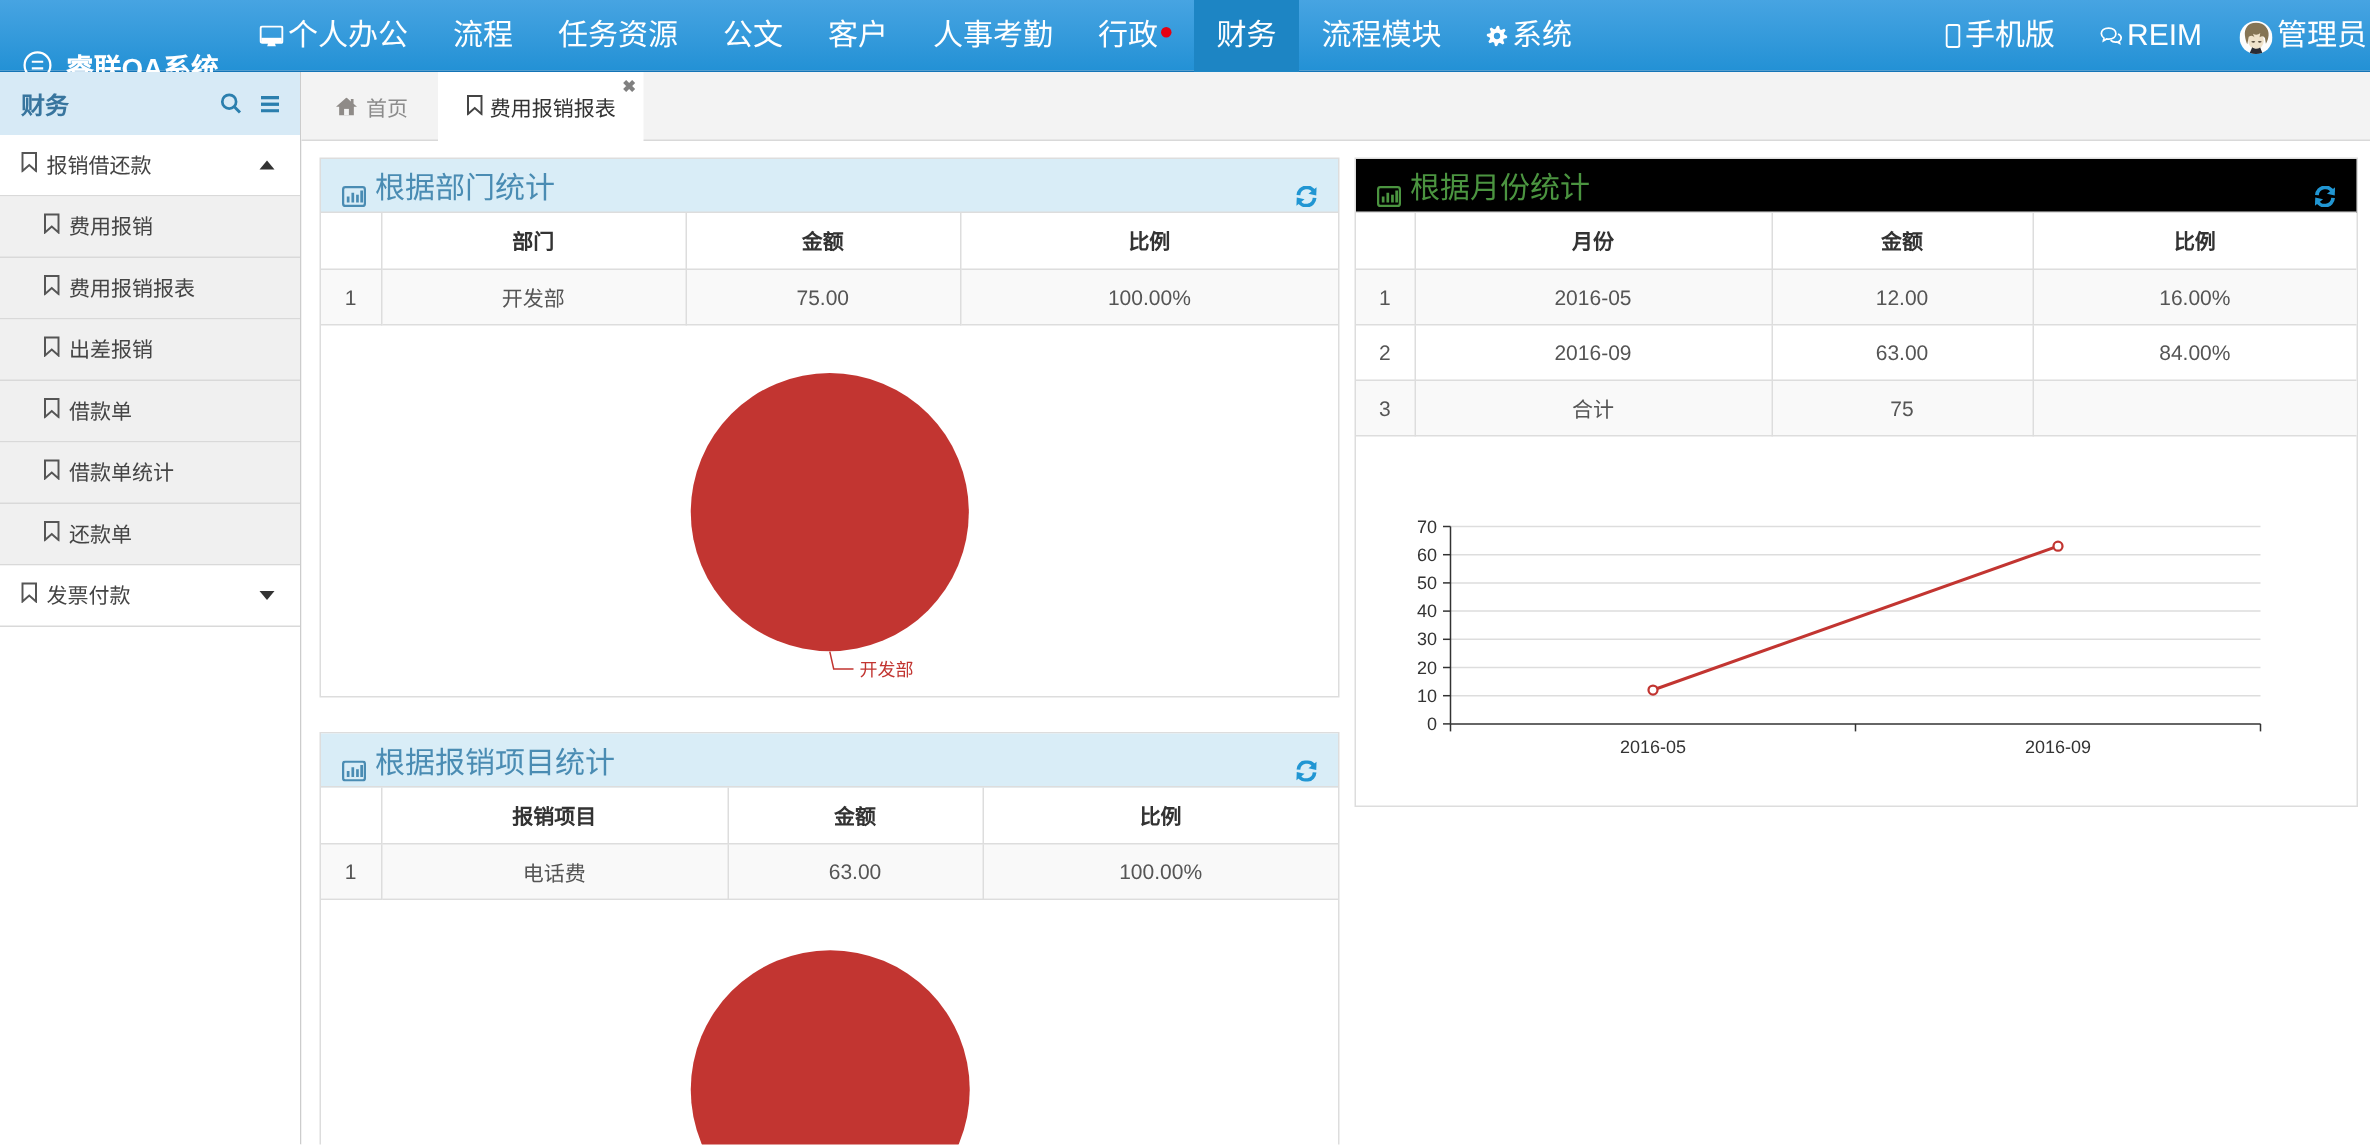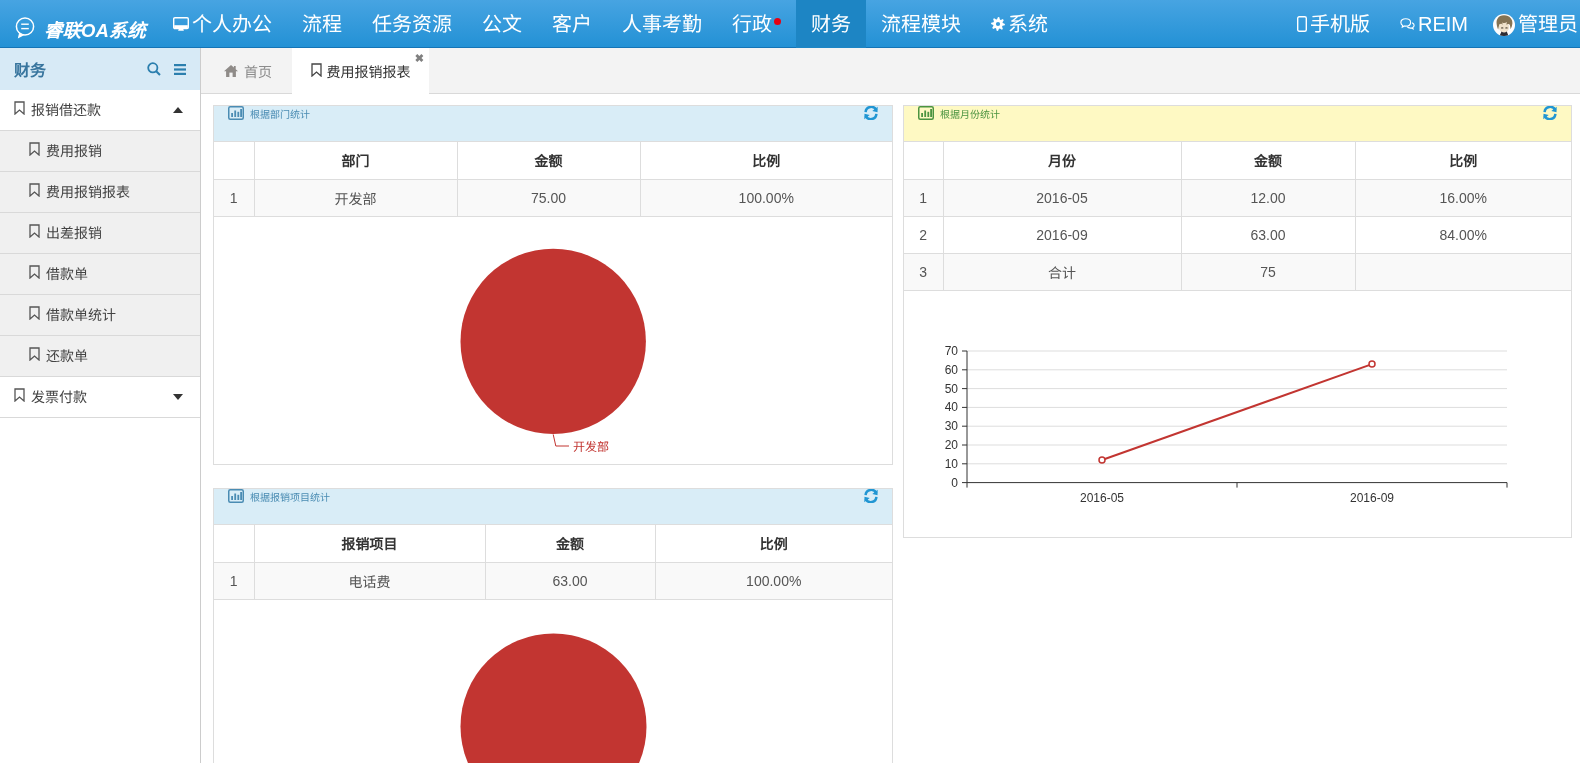--- a/index.html
+++ b/index.html
@@ -2,21 +2,21 @@
 <html lang="zh-CN"><head>
 <meta charset="utf-8">
 <style>
 * { margin:0; padding:0; box-sizing:border-box; }
 html,body { width:1580px; height:763px; overflow:hidden; font-family:"Liberation Sans", sans-serif; }
 body { position:relative; background:#fff; }
 
 
 .nav { position:absolute; left:0; top:0; width:1580px; height:48px;
   background:linear-gradient(#47a4e2,#2391d5); color:#fff; border-bottom:1px solid #1474b6; }
-.logo { position:absolute; left:15px; top:0; height:57px; display:flex; align-items:center;font-style:italic; }
+.logo { position:absolute; left:15px; top:0; height:57px; display:flex; align-items:flex-end; }
 .logo svg { margin-right:9px; }
 .logo b { font-size:18.5px; font-weight:bold; }
 .nmenu { position:absolute; left:158px; top:0; height:48px; display:flex; }
 .nitem { height:48px; line-height:48px; padding:0 15px; font-size:20px; position:relative; display:flex; align-items:center; }
 .nitem.active { background:#1d85c4; }
 .nitem .mico { margin-right:3px; display:inline-flex; }
 .dot { display:inline-block; margin-left:2px; margin-top:-6px; width:7px; height:7px; background:#e60012; border-radius:50%; }
 .nright { position:absolute; right:2px; top:0; height:48px; display:flex; align-items:center; }
 .nright .nitem { padding:0; }
 .nright .nitem.m1 { margin-left:30px; }
@@ -42,23 +42,23 @@
 .tab.home svg { margin-right:6px; }
 .tab.active { left:91px; width:137px; background:#fff; color:#333; justify-content:center; }
 .tab.active .bm { margin-right:5px; }
 .tclose { position:absolute; right:5px; top:6px; font-size:11px; font-weight:bold; color:#808080; line-height:9px; }
 
 
 .panel { position:absolute; background:#fff; border:1px solid #ddd; }
 .p1 { left:12px; top:57px; width:680px; height:360px; }
 .p2 { left:702px; top:57px; width:669px; height:433px; }
 .p3 { left:12px; top:440px; width:680px; height:400px; }
-.phd { height:36px; border-bottom:1px solid #ddd; display:flex; align-items:flex-start; padding:0 14px 3px; font-size:10px; }
+.phd { height:36px; border-bottom:1px solid #ddd; display:flex; align-items:flex-end; padding:0 14px 3px; font-size:20px; }
 .phd.blue { background:#d9edf7; color:#4a8cb3; }
-.phd.green { background:#fef9c3; color:#4b9440; }
+.phd.green { background:#000000; color:#4b9440; }
 .phd .bico { margin-right:6px; display:inline-flex; }
 .phd .sp { flex:1; }
 table.t { border-collapse:collapse; width:100%; table-layout:fixed; }
 table.t td, table.t th { border-bottom:1px solid #ddd; border-right:1px solid #ddd; height:37px; text-align:center;
   font-size:14px; color:#555; font-weight:normal; }
 table.t th { font-weight:bold; color:#333; }
 table.t td:last-child, table.t th:last-child { border-right:none; }
 table.t tr.odd td { background:#f9f9f9; }
 .chart { position:absolute; left:0; }
 </style>

